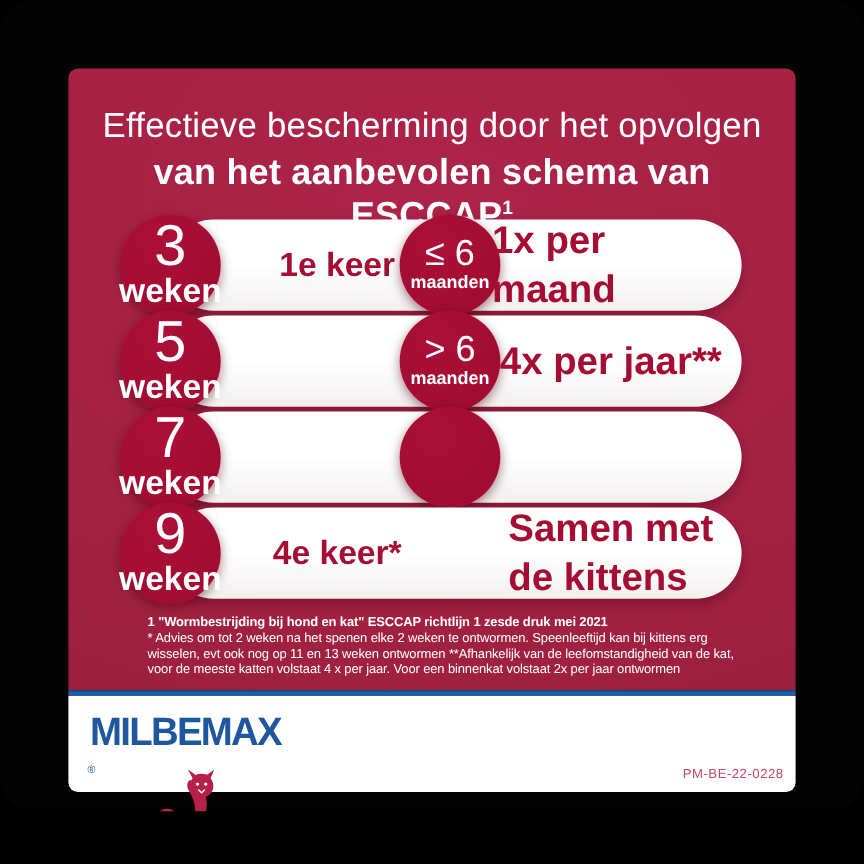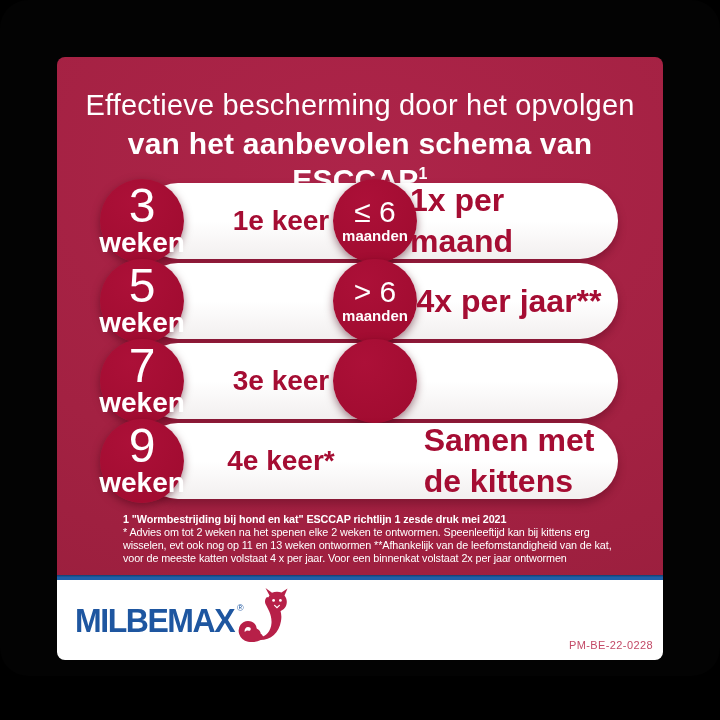--- a/index.html
+++ b/index.html
@@ -66,21 +66,21 @@
 
   
   .blue-bar {
     position:absolute; left:57px; top:575px; width:606px; height:5px;
     background:linear-gradient(180deg,#123e6e 0%, #1f5fa8 45%, #1f5fa8 100%);
   }
   .footer {
     position:absolute; left:57px; top:580px; width:606px; height:80px;
     background:#fff; border-radius:0 0 8px 8px;
   }
-  .logo { position:absolute; left:18px; top:13px; height:54px; display:flex; align-items:center; }
+  .logo { position:absolute; left:18px; top:13px; height:54px; display:flex; align-items:center;flex-direction:column; }
   .wordmark {
     color:#1e56a0; font-weight:700; font-size:33px; letter-spacing:-1.5px;
     line-height:1; transform:scaleX(.97); transform-origin:0 50%;
   }
   .regmark { color:#1e56a0; font-size:9px; align-self:flex-start; margin:10px 0 0 -2px; }
   .cat { margin-left:-8px; margin-top:-6px; }
   .code {
     position:absolute; right:10px; bottom:9px;
     color:#c34a67; font-size:11px; letter-spacing:.4px;
   }
@@ -123,21 +123,20 @@
         <div class="mid-main">&gt; 6</div>
         <div class="mid-sub">maanden</div>
       </div>
       <div class="freq">
         <div class="inner">4x per jaar**</div>
       </div>
     </div>
 
     <div class="row row3">
       <div class="pill"></div>
-      <div class="dose">3e keer</div>
       <div class="circle age">
         <div class="age-number">7</div>
         <div class="age-unit">weken</div>
       </div>
       <div class="circle mid">
         <div class="mid-main"></div>
         <div class="mid-sub"></div>
       </div>
       <div class="freq">
         <div class="inner"></div>

